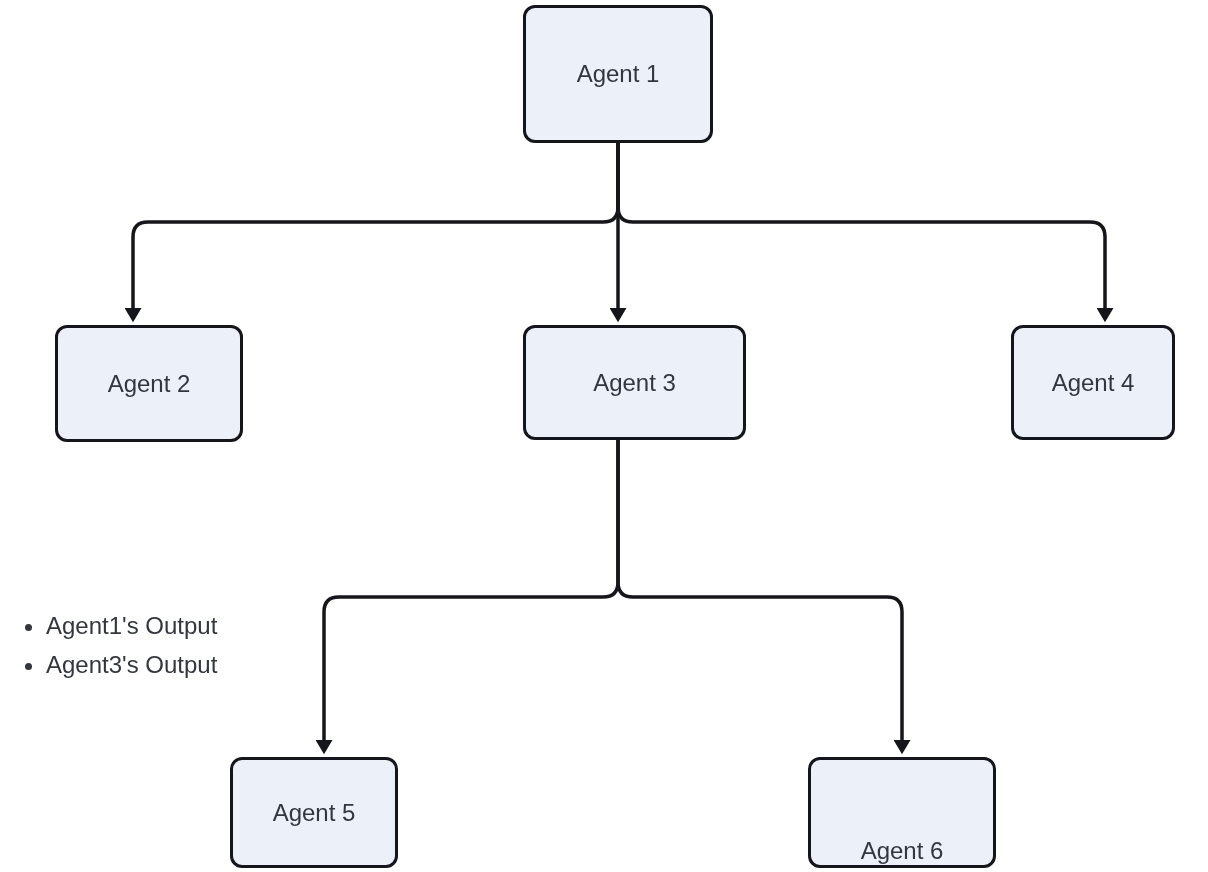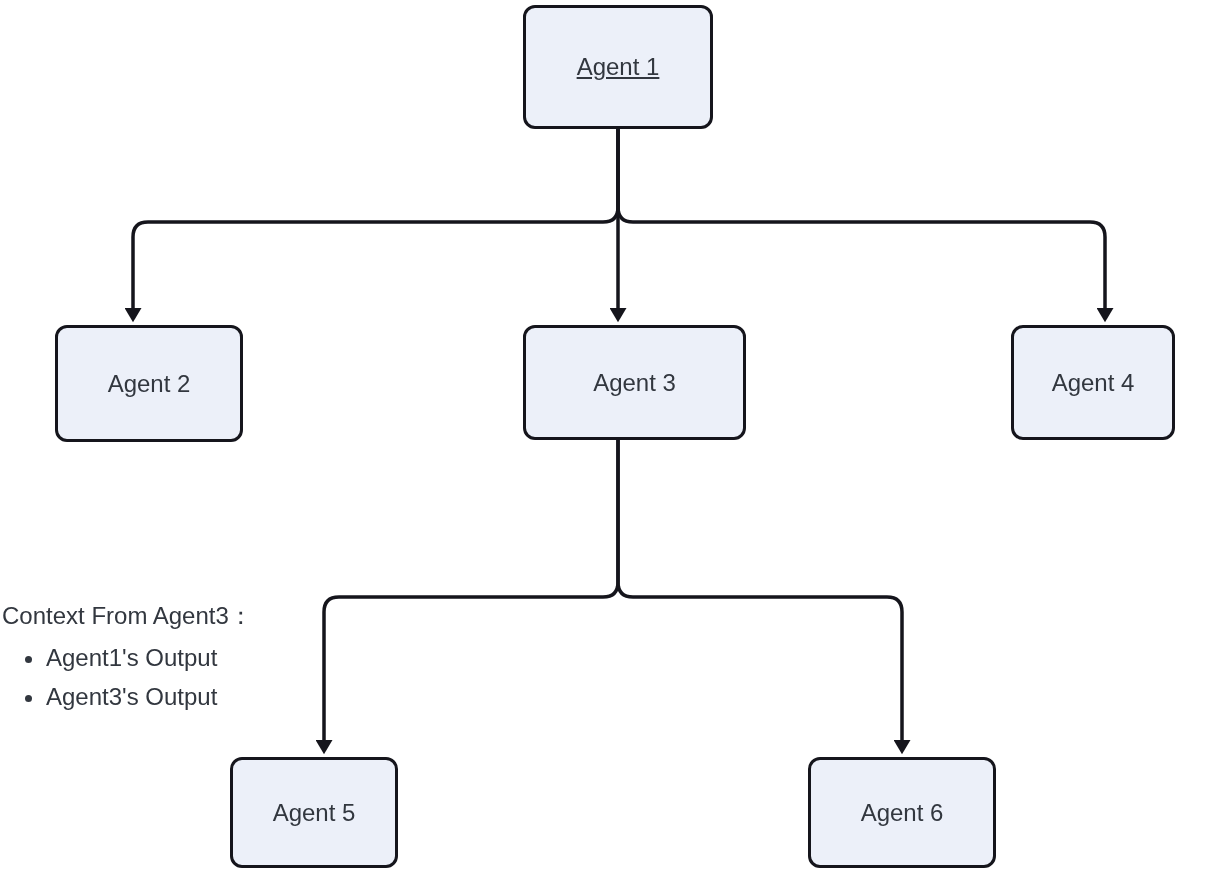--- a/index.html
+++ b/index.html
@@ -37,26 +37,26 @@
     position: absolute;
     background: var(--node-fill, #ECF0F9);
     border: 3.5px solid var(--node-border, #15151C);
     border-radius: 12px;
     display: flex;
     align-items: center;
     justify-content: center;
     color: var(--text, #32373F);
     font-size: 24px;
   }
-  .n1 { left: 523px; top: 5px;   width: 190px; height: 124px; text-decoration: underline; }
+  .n1 { left: 523px; top: 5px;   width: 190px; height: 138px; }
   .n2 { left: 39px;  top: 325px; width: 188px; height: 117px; margin-left: 16px; }
   .n3 { left: 523px; top: 325px; width: 223px; height: 115px; }
   .n4 { left: 1011px;top: 325px; width: 164px; height: 115px; }
   .n5 { left: 230px; top: 757px; width: 168px; height: 111px; }
-  .n6 { left: 808px; top: 757px; width: 188px; height: 111px; }
+  .n6 { left: 808px; top: 757px; width: 188px; height: 111px; align-items: flex-end; }
   .annotation {
     position: absolute;
     left: 2px;
     top: 600px;
     color: var(--text, #32373F);
   }
   .annotation-title {
     font-size: 24px;
     line-height: 32px;
   }
@@ -101,20 +101,19 @@
     <span>Agent 4</span>
   </div>
   <div class="node n5">
     <span>Agent 5</span>
   </div>
   <div class="node n6">
     <span>Agent 6</span>
   </div>
 
   <div class="annotation">
-    <div class="annotation-title">Context From Agent3：</div>
     <ul class="annotation-list">
       <li class="annotation-item">Agent1's Output</li>
       <li class="annotation-item">Agent3's Output</li>
     </ul>
   </div>
 
 </div>
 
 </body></html>

